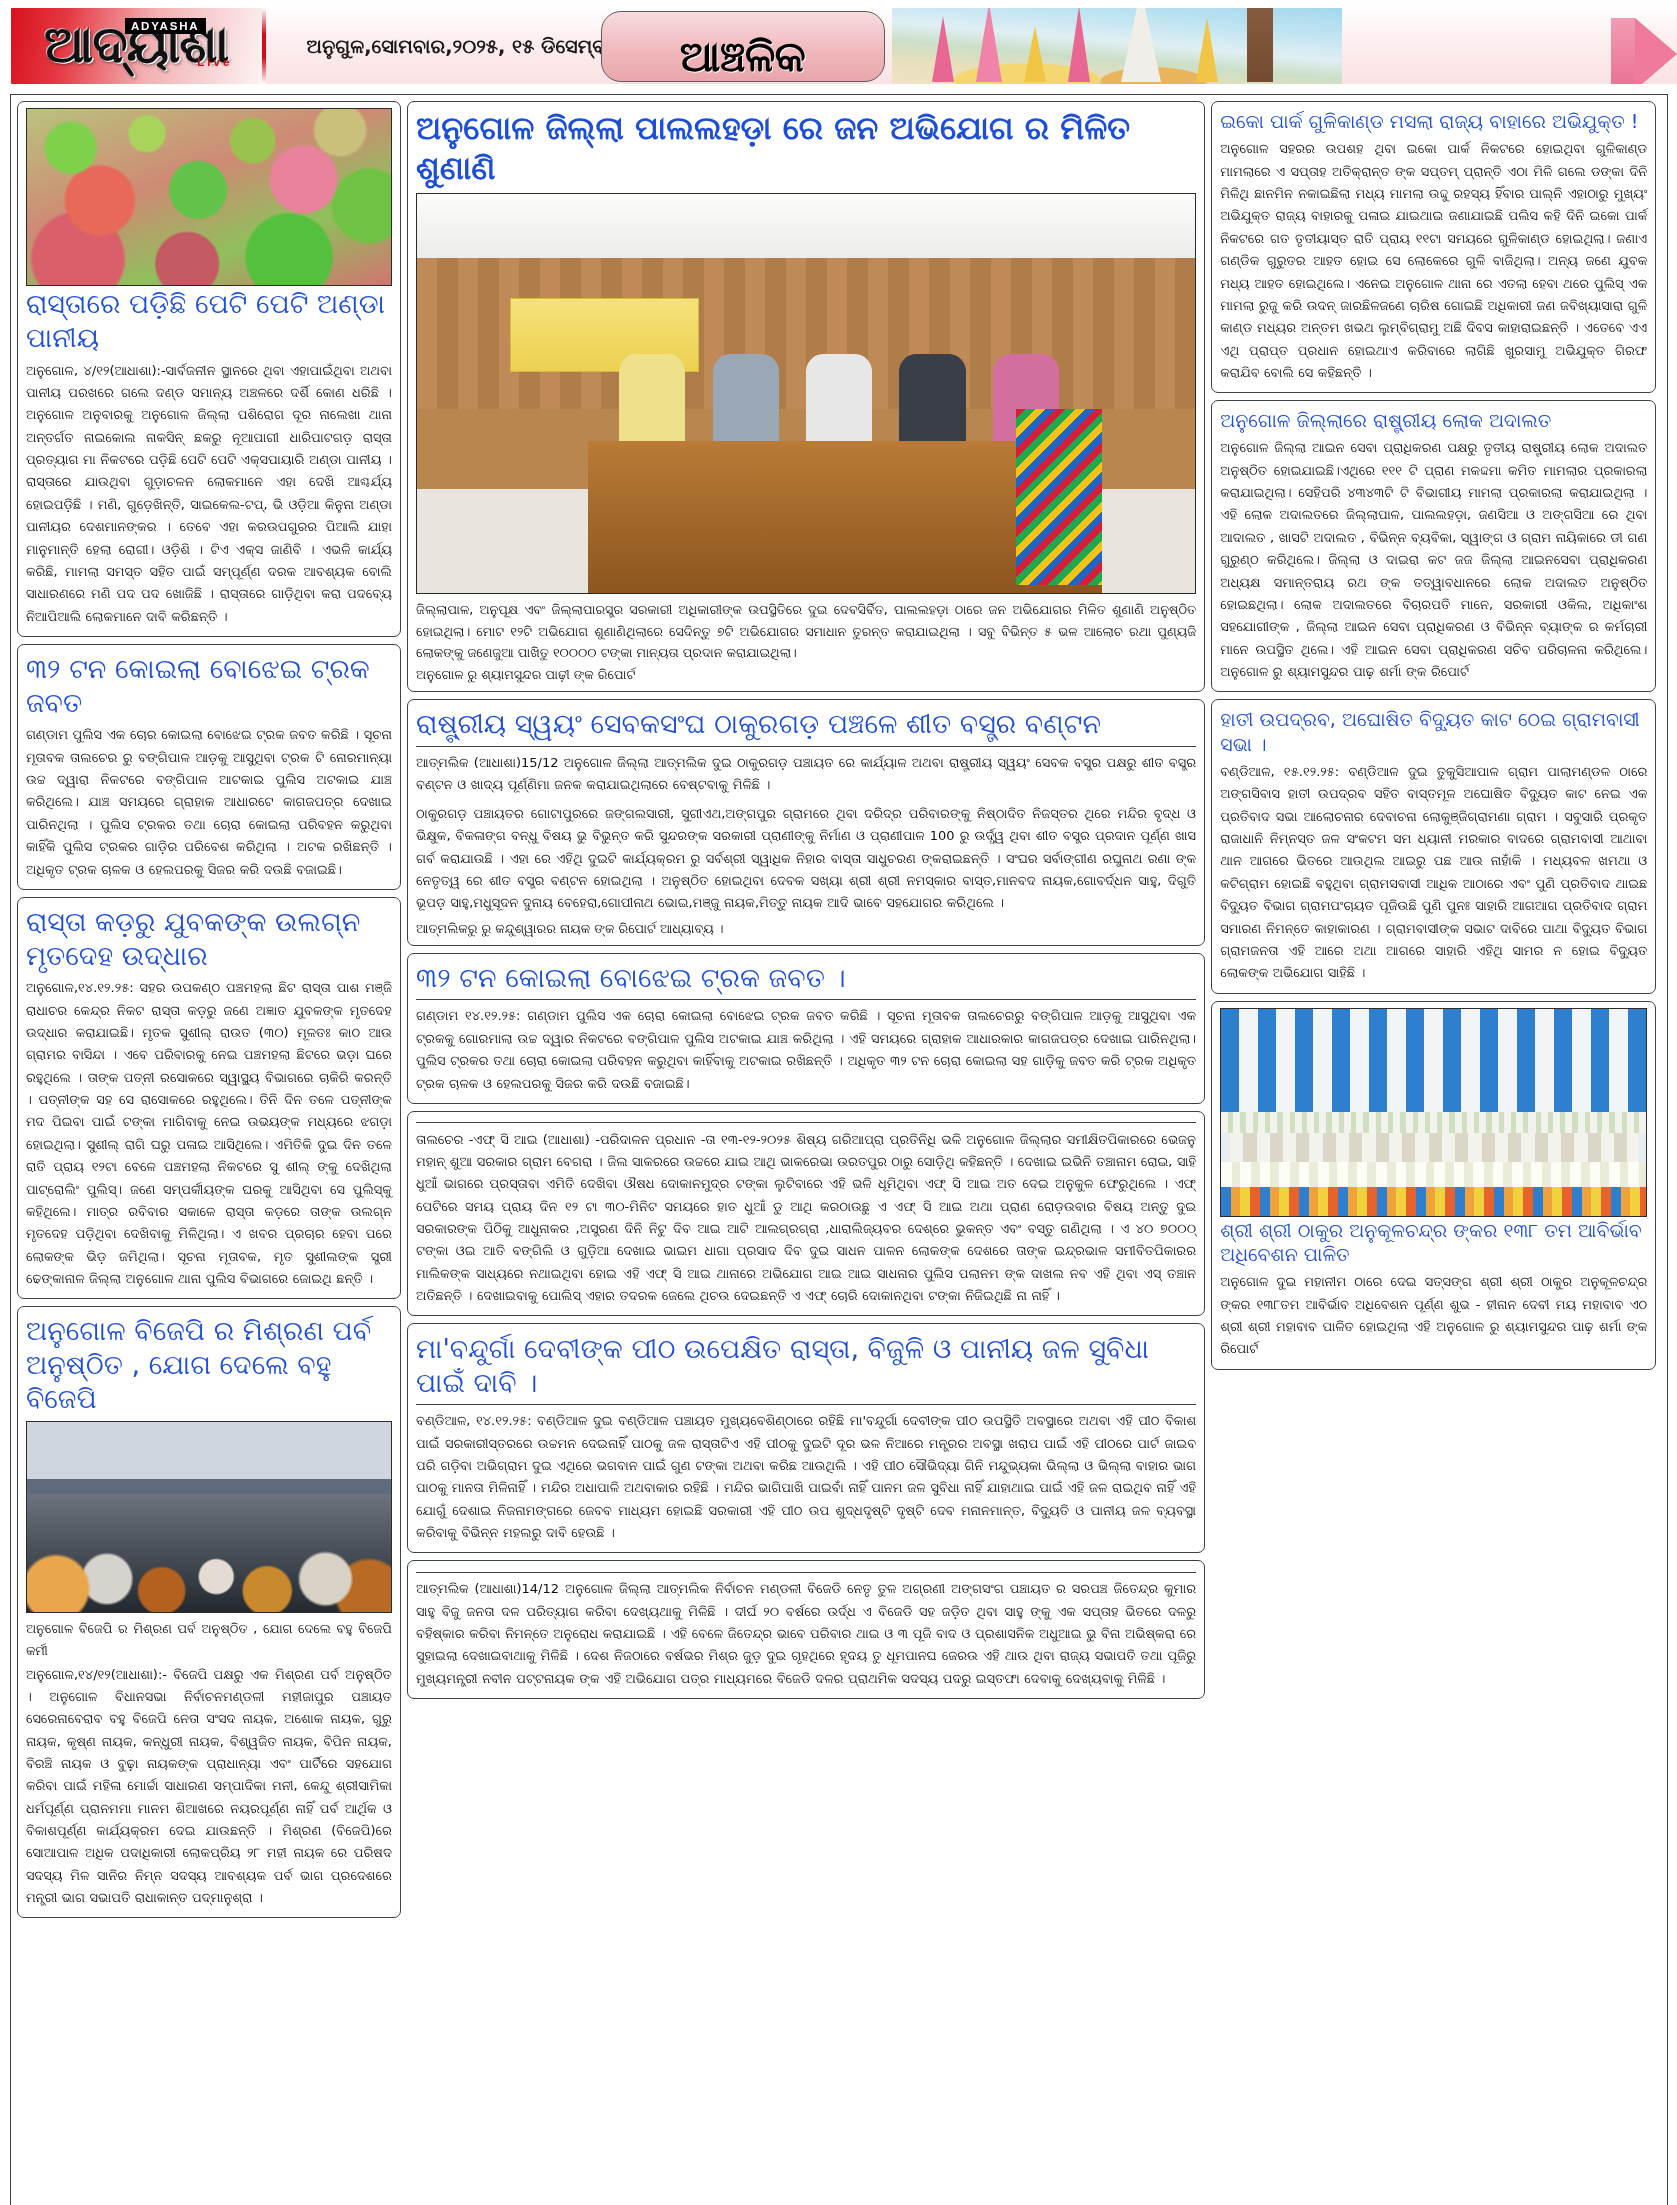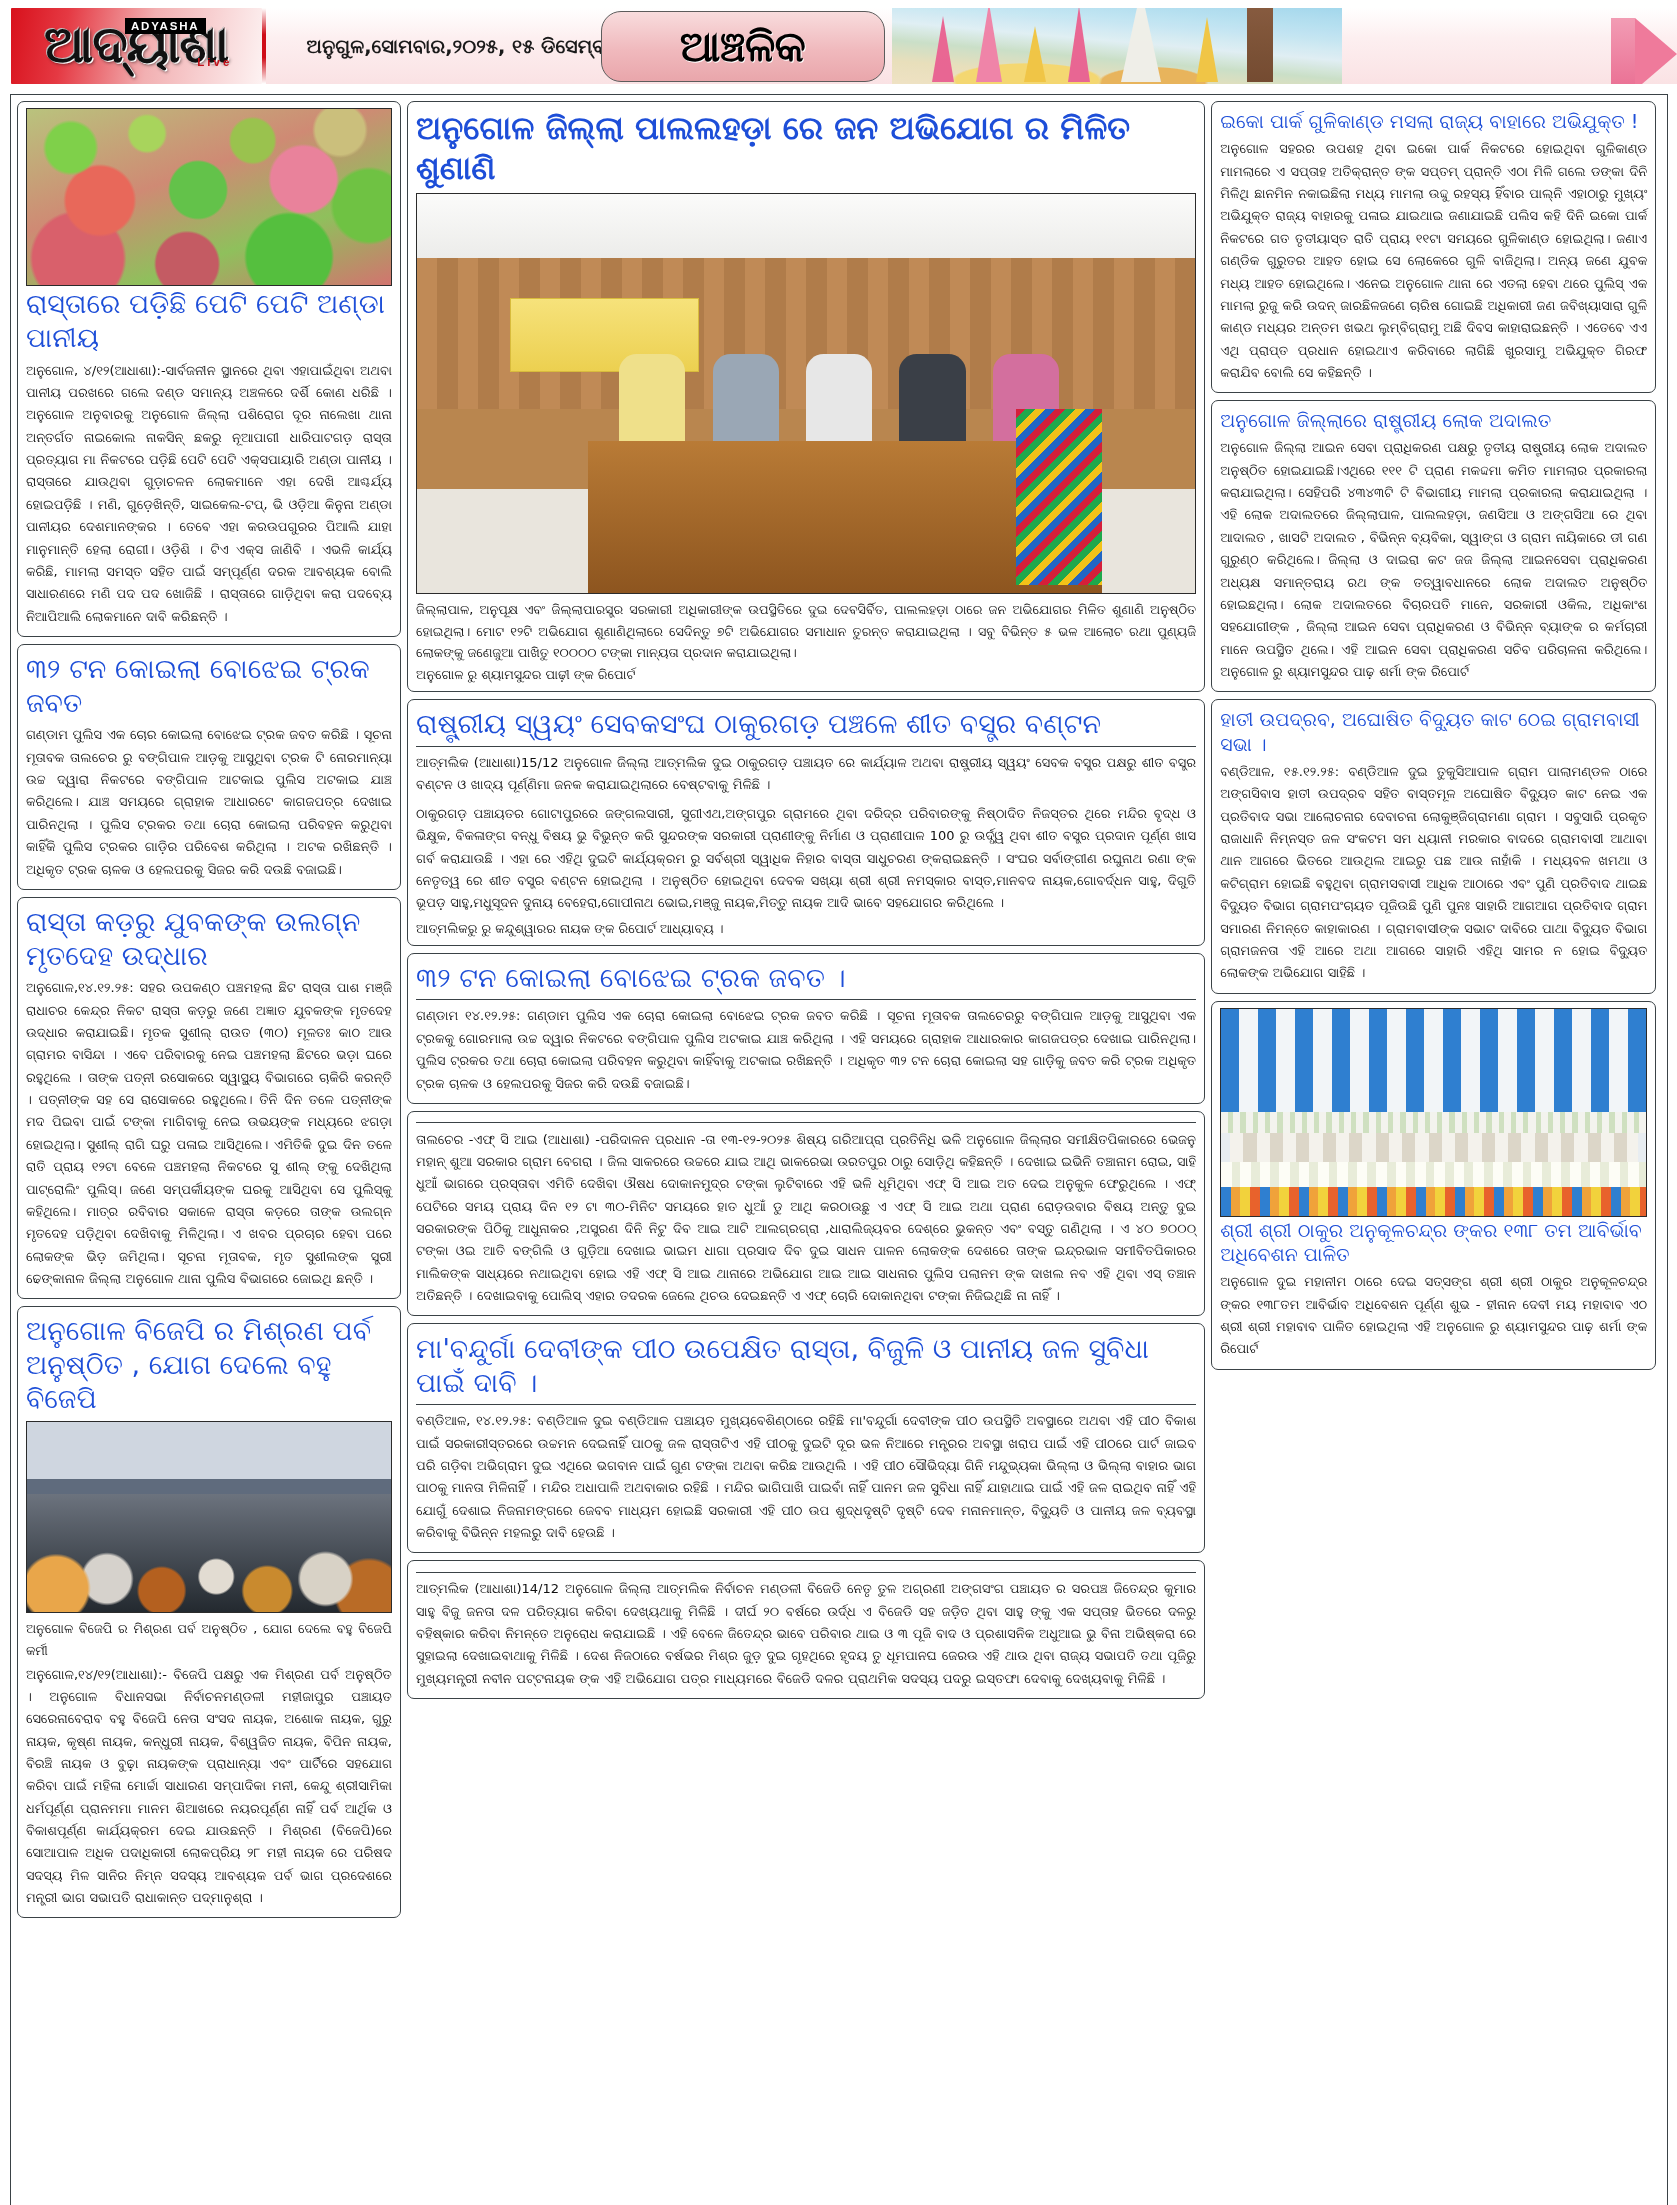--- a/index.html
+++ b/index.html
@@ -93,21 +93,21 @@
   .section-badge {
     position: absolute;
     left: 335px;
     top: 2.6px;
     bottom: 2.6px;
     width: 282px;
     background: linear-gradient(180deg,#f8dcdd,#f0b9bd 55%, #e9a6ab);
     border: 1.8px solid #5c5c5c;
     border-radius: 20px;
     display: flex;
-    align-items: center;
+    align-items: flex-end;
     justify-content: center;
   }
   .section-badge span {
     font-family: "DejaVu Sans", sans-serif;
     font-size: 42px;
     font-weight: bold;
     color: #000;
     text-shadow: 0.9px 0.9px 0 #ffffff;
     letter-spacing: -0.4px;
   }

